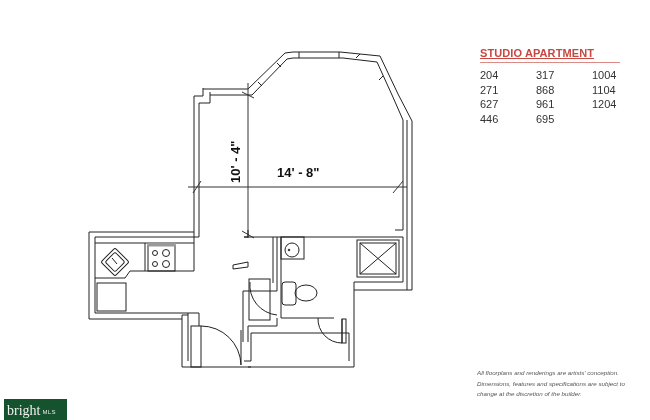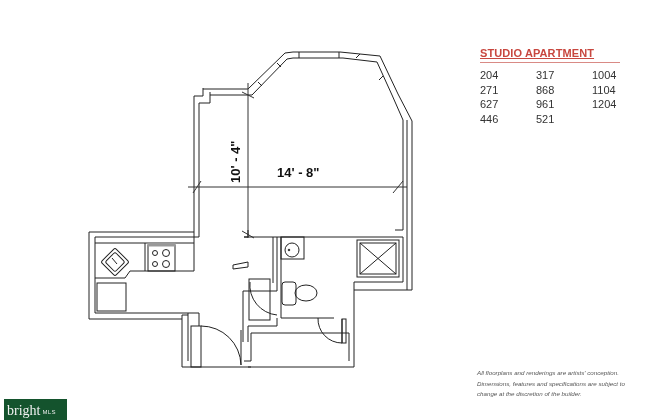--- a/index.html
+++ b/index.html
@@ -160,21 +160,21 @@
     <span class="unit-cell">204</span>
     <span class="unit-cell">317</span>
     <span class="unit-cell">1004</span>
     <span class="unit-cell">271</span>
     <span class="unit-cell">868</span>
     <span class="unit-cell">1104</span>
     <span class="unit-cell">627</span>
     <span class="unit-cell">961</span>
     <span class="unit-cell">1204</span>
     <span class="unit-cell">446</span>
-    <span class="unit-cell">521</span>
+    <span class="unit-cell">695</span>
     <span class="unit-cell"></span>
   </div>
 </div>
 
 <div class="disclaimer">
   <div>All floorplans and renderings are artists' conception.</div>
   <div>Dimensions, features and specifications are subject to</div>
   <div>change at the discretion of the builder.</div>
 </div>
 

